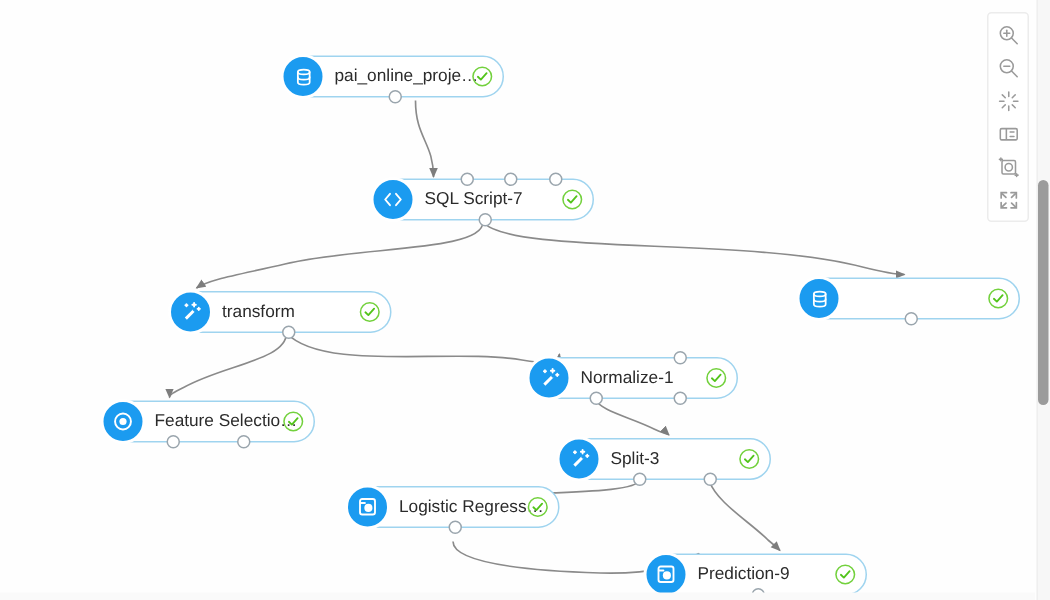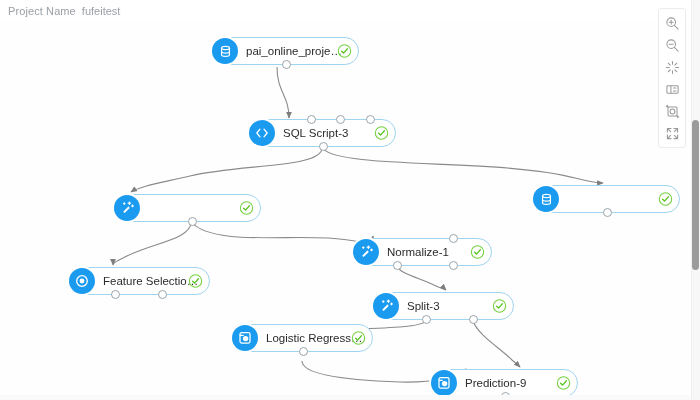--- a/index.html
+++ b/index.html
@@ -154,24 +154,20 @@
     width: 690px; height: 5px;
     background: #fafafa;
     z-index: 35;
   }
 </style>
 </head>
 <body>
 
 <div id="app">
 
-  <div class="header">
-    <span class="header-label">Project Name</span>
-    <span class="header-value">fufeitest</span>
-  </div>
 
   <div class="canvas">
     <svg class="edges" id="edge-layer" viewBox="0 0 690 400">
       <defs>
         <marker id="arrow" markerWidth="7" markerHeight="7" refX="5.4" refY="2.6" orient="auto">
           <path d="M 0 0 L 6 2.6 L 0 5.2 z" fill="#7d7d7d"></path>
         </marker>
       </defs>
       <g id="edge-group">
           <path d="M 277,67 C 277,92 289,95 289,118" fill="none" stroke="#8a8a8a" stroke-width="1.1" marker-end="url(#arrow)"></path>
@@ -179,21 +175,21 @@
           <path d="M 322,148 C 340,170 500,158 575,178 C 595,183 601,183 603,183" fill="none" stroke="#8a8a8a" stroke-width="1.1" marker-end="url(#arrow)"></path>
           <path d="M 191,222 C 191,240 150,243 123,258 C 115,262 113,263 113,265" fill="none" stroke="#8a8a8a" stroke-width="1.1" marker-end="url(#arrow)"></path>
           <path d="M 191,222 C 215,248 300,232 348,240 C 366,243 372,243 373,236" fill="none" stroke="#8a8a8a" stroke-width="1.1" marker-end="url(#arrow)"></path>
           <path d="M 397,266 C 400,274 420,278 436,286 C 442,289 445,289 446,290" fill="none" stroke="#8a8a8a" stroke-width="1.1" marker-end="url(#arrow)"></path>
           <path d="M 426,321 C 420,328 380,328 330,330 C 300,331 290,333 284,331" fill="none" stroke="#8a8a8a" stroke-width="1.1" marker-end="url(#arrow)"></path>
           <path d="M 473,321 C 478,335 500,348 512,360 C 518,365 519,366 520,367" fill="none" stroke="#8a8a8a" stroke-width="1.1" marker-end="url(#arrow)"></path>
           <path d="M 302,361 C 302,374 340,380 400,382 C 440,383 458,375 466,369" fill="none" stroke="#8a8a8a" stroke-width="1.1" marker-end="url(#arrow)"></path>
         </g>
     </svg>
     <div id="node-layer">
-        <div class="node" style="left: 211px; top: 37px; width: 148px; text-align: right;">
+        <div class="node" style="left: 188px; top: 37px; width: 148px; text-align: right;">
           <div class="node-icon">
             <svg width="15" height="15" viewBox="0 0 16 16">
               <ellipse cx="8" cy="4.3" rx="4.2" ry="1.7" stroke="#ffffff" stroke-width="1.25" fill="none" stroke-linecap="round" stroke-linejoin="round"></ellipse>
               <path d="M 3.8 4.3 L 3.8 11.5 C 3.8 12.5 5.7 13.2 8 13.2 C 10.3 13.2 12.2 12.5 12.2 11.5 L 12.2 4.3" stroke="#ffffff" stroke-width="1.25" fill="none" stroke-linecap="round" stroke-linejoin="round"></path>
               <path d="M 3.8 8 C 3.8 9 5.7 9.7 8 9.7 C 10.3 9.7 12.2 9 12.2 8" stroke="#ffffff" stroke-width="1.25" fill="none" stroke-linecap="round" stroke-linejoin="round"></path>
             </svg>
           </div>
           <span class="node-label">pai_online_proje…</span>
           <span class="node-status"><svg width="15" height="15" viewBox="0 0 16 16">
               <circle cx="8" cy="8" r="6.6" fill="none" stroke="#73d13d" stroke-width="1.1"></circle>
@@ -201,40 +197,41 @@
             </svg></span>
           <span class="port bottom" style="left: 69.5px;"></span>
         </div>
         <div class="node" style="left: 248px; top: 119px; width: 148px;">
           <div class="node-icon">
             <svg width="16" height="16" viewBox="0 0 16 16">
               <path d="M 6 4.2 L 2.8 8 L 6 11.8" stroke="#ffffff" stroke-width="1.25" fill="none" stroke-linecap="round" stroke-linejoin="round"></path>
               <path d="M 10 4.2 L 13.2 8 L 10 11.8" stroke="#ffffff" stroke-width="1.25" fill="none" stroke-linecap="round" stroke-linejoin="round"></path>
             </svg>
           </div>
-          <span class="node-label">SQL Script-3</span>
+          <span class="node-label">SQL Script-7</span>
           <span class="node-status"><svg width="15" height="15" viewBox="0 0 16 16">
               <circle cx="8" cy="8" r="6.6" fill="none" stroke="#73d13d" stroke-width="1.1"></circle>
               <path d="M 4.9 8.2 L 7 10.2 L 11.1 5.6" fill="none" stroke="#52c41a" stroke-width="1.3" stroke-linecap="round" stroke-linejoin="round"></path>
             </svg></span>
           <span class="port top" style="left: 57.66px;"></span>
           <span class="port top" style="left: 87.26px;"></span>
           <span class="port top" style="left: 116.86px;"></span>
           <span class="port bottom" style="left: 69.5px;"></span>
         </div>
         <div class="node" style="left: 113px; top: 194px; width: 148px;">
           <div class="node-icon">
             <svg width="16" height="16" viewBox="0 0 16 16">
               <path d="M 9.6 6.3 L 4.2 11.7 L 5.6 13.1 L 11 7.7 Z" fill="#ffffff"></path>
               <path d="M 9.6 6.3 L 11 7.7" stroke="#1b9bf0" stroke-width="0.9"></path>
               <path d="M 10.4 2 L 10.4 4.3 M 9.25 3.15 L 11.55 3.15" stroke="#ffffff" stroke-width="1.25" fill="none" stroke-linecap="round" stroke-linejoin="round"></path>
               <path d="M 13.5 5.1 L 13.5 6.7 M 12.7 5.9 L 14.3 5.9" stroke="#ffffff" stroke-width="1.25" fill="none" stroke-linecap="round" stroke-linejoin="round"></path>
               <path d="M 5.3 2.8 L 5.3 4.2 M 4.6 3.5 L 6 3.5" stroke="#ffffff" stroke-width="1.25" fill="none" stroke-linecap="round" stroke-linejoin="round"></path>
             </svg>
           </div>
+          <span class="node-label">transform</span>
           <span class="node-status"><svg width="15" height="15" viewBox="0 0 16 16">
               <circle cx="8" cy="8" r="6.6" fill="none" stroke="#73d13d" stroke-width="1.1"></circle>
               <path d="M 4.9 8.2 L 7 10.2 L 11.1 5.6" fill="none" stroke="#52c41a" stroke-width="1.3" stroke-linecap="round" stroke-linejoin="round"></path>
             </svg></span>
           <span class="port bottom" style="left: 73.94px;"></span>
         </div>
         <div class="node" style="left: 532px; top: 185px; width: 148px;">
           <div class="node-icon">
             <svg width="15" height="15" viewBox="0 0 16 16">
               <ellipse cx="8" cy="4.3" rx="4.2" ry="1.7" stroke="#ffffff" stroke-width="1.25" fill="none" stroke-linecap="round" stroke-linejoin="round"></ellipse>

